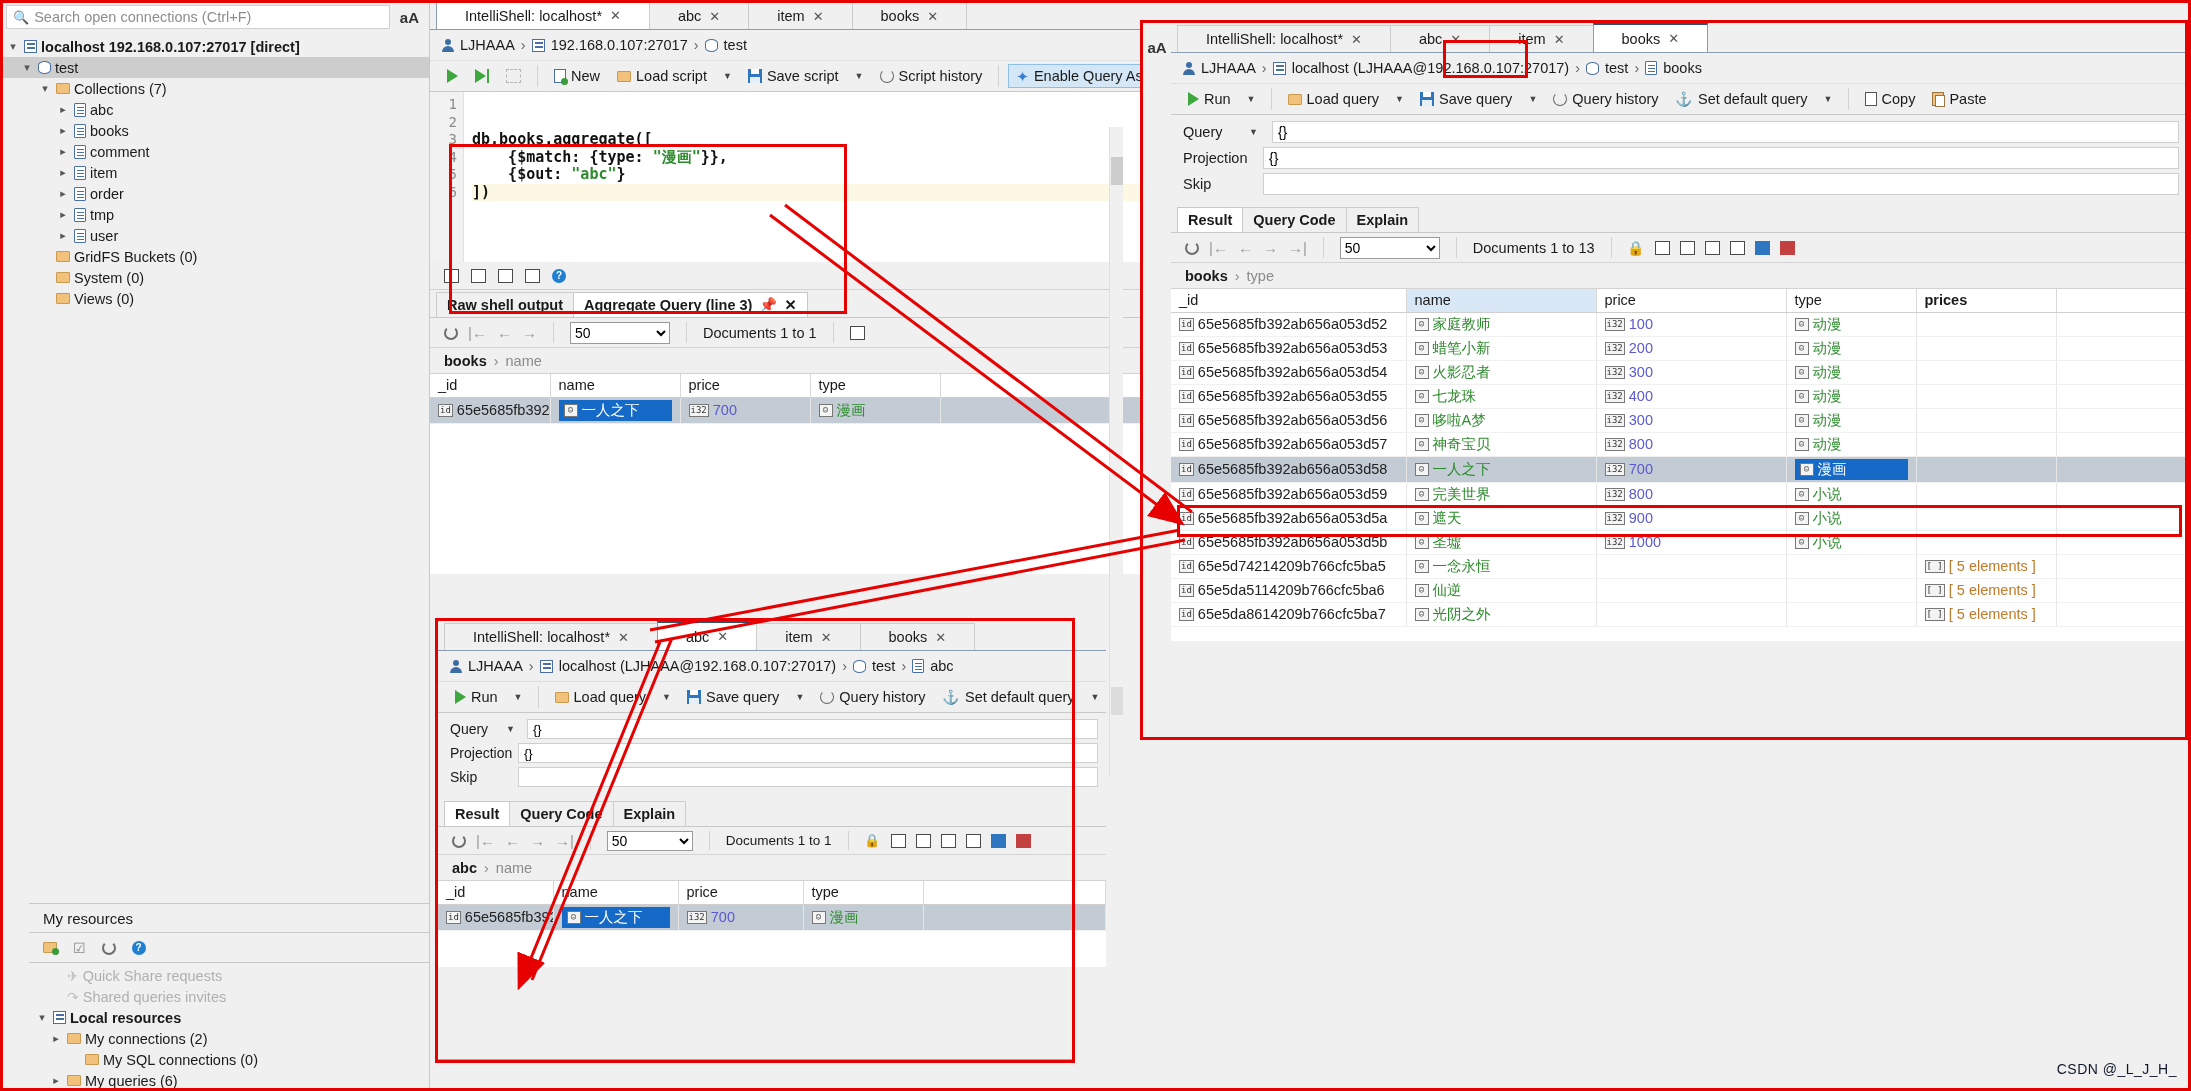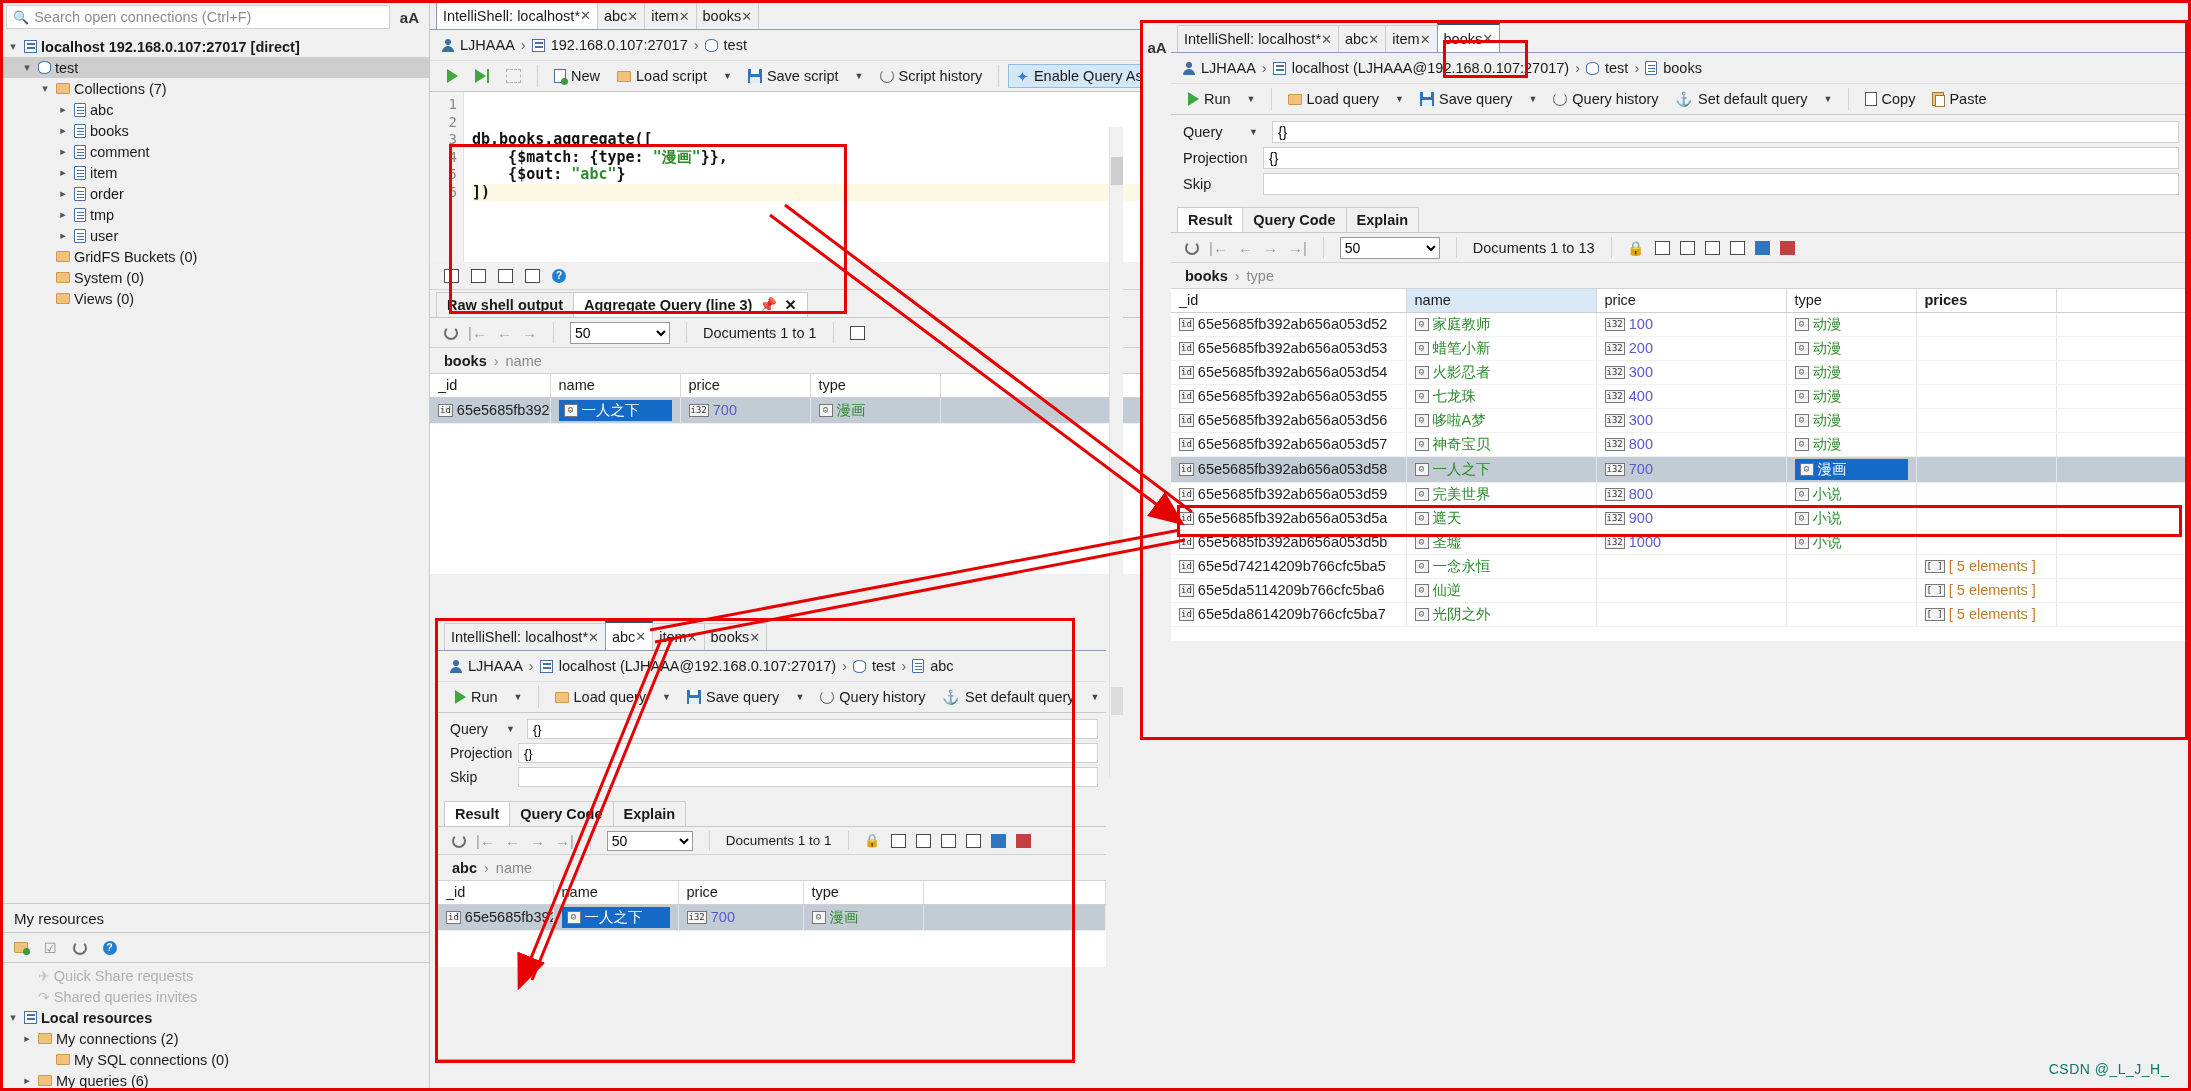--- a/index.html
+++ b/index.html
@@ -52,31 +52,31 @@
   .ico-srv::after{content:"";position:absolute;left:2px;top:2px;width:8px;height:2px;box-shadow:0 4px 0 #4a6fa5;background:#4a6fa5;}
   .ico-user { width: 12px; height: 13px; }
   .ico-user::before{content:"";position:absolute;left:3px;top:0;width:6px;height:6px;border-radius:50%;background:#3b6ea5;}
   .ico-user::after{content:"";position:absolute;left:0;top:7px;width:12px;height:6px;border-radius:6px 6px 0 0;background:#3b6ea5;}
   .ico-q { width: 14px; height: 14px; border-radius: 50%; background: #1f7fd0; color:#fff;
      font-size: 10px; line-height: 14px; text-align:center; font-weight:bold; }
   .ico-refresh { width: 14px; height: 14px; border: 2px solid #6d6d6d; border-radius: 50%;
      border-top-color: transparent; }
   .ico-plane { color: #c0c0c0; font-size: 14px; line-height: 1; }
 
-  #res-header { margin-top: auto; }
+  #res-header { margin-top: auto; margin-left: 29px; }
   #my-res-title { height: 30px; display: flex; align-items: center; padding-left: 14px;
      border-top: 1px solid #c8c8c8; border-bottom: 1px solid #c8c8c8; font-size: 15px; }
   #res-toolbar { height: 30px; display: flex; align-items: center; gap: 16px; padding-left: 14px;
      border-bottom: 1px solid #c8c8c8; }
 
   
   #main { position: absolute; left: 430px; top: 0; width: 1761px; height: 1091px; background:#f0f0f0; }
   .tabstrip { display: flex; align-items: flex-end; height: 30px; background: #f0f0f0;
      border-bottom: 1px solid #8a9db5; padding-left: 6px; }
-  .tab { display: flex; align-items: center; gap: 0; height: 27px; padding: 0 6px;
+  .tab { display: flex; align-items: center; gap: 8px; height: 27px; padding: 0 28px;
      font-size: 14.5px; background: #f0f0f0; border: 1px solid #cdcdcd; border-bottom: none;
      margin-right: -1px; color: #1a1a1a; margin-top: 30px; }
   .tab.active { background: #ffffff; border-color: #8a9db5; border-top: 2px solid #2b5279; height: 29px; }
   .tab .x { color: #555; font-size: 13px; }
 
   .breadcrumb { display: flex; align-items: center; gap: 6px; height: 30px;
      padding-left: 12px; font-size: 14.5px; background: #f0f0f0; }
   .bc-sep { color: #666; }
 
   .toolbar { display: flex; align-items: center; height: 32px; padding-left: 10px; gap: 3px;
@@ -146,21 +146,21 @@
   .cellsel .v-str, .cellsel .v-num { color:#fff; }
 
   
   .floatwin { position:absolute; background:#f0f0f0; border:1px solid #9aa8b8;
      box-shadow: 0 0 0 1px #ffffff inset; }
   .redbox { position:absolute; border:3px solid #e60000; pointer-events:none; }
 
   .scrollv { position:absolute; width:14px; background:#f0f0f0; border-left:1px solid #e0e0e0; }
   .scrollv .thumb { position:absolute; left:1px; width:12px; background:#cdcdcd; }
 
-  .watermark { position:absolute; right:22px; bottom:14px; color:#0f766e; font-size:14px;
+  .watermark { position:absolute; right:14px; bottom:14px; color:#0f172a; font-size:14px;
      font-family:"Liberation Sans", sans-serif; letter-spacing:0.5px; }
 
   svg.arrows { position:absolute; left:0; top:0; width:2191px; height:1091px; pointer-events:none; }
 </style>
 </head>
 <body>
 
 <div id="root">
 
   <div id="sidebar">

